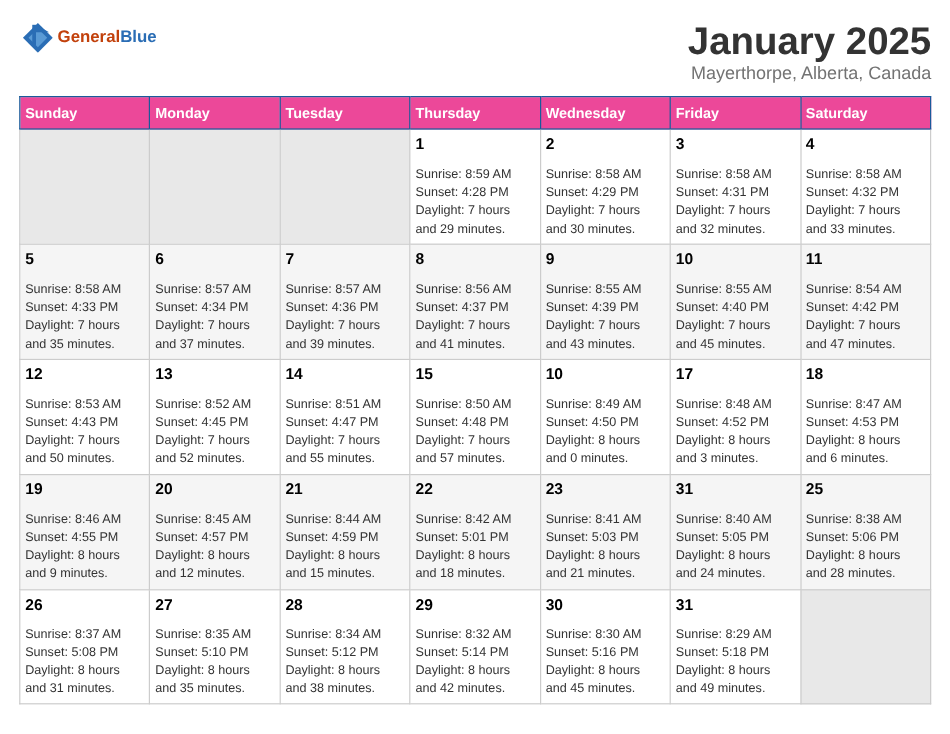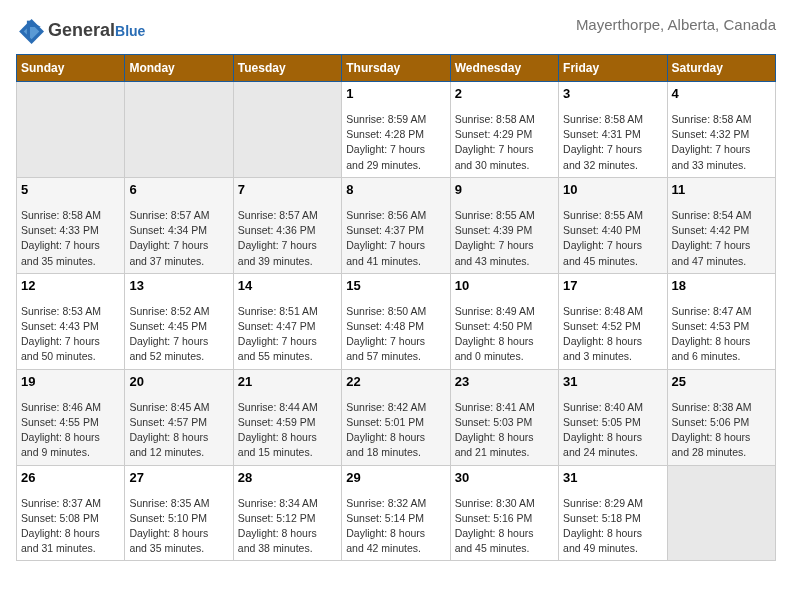--- a/index.html
+++ b/index.html
@@ -15,23 +15,23 @@
       justify-content: space-between;
       align-items: flex-start;
       margin-bottom: 10px;
     }
     .logo {
       display: flex;
       align-items: center;
       gap: 4px;
     }
     .logo-text-general {
-      font-size: 18px;
-      font-weight: bold;
-      color: #404040;
+      font-size: 14px;
+      font-weight: bold;
+      color: #c2410c;
     }
     .logo-text-blue {
       font-size: 14px;
       font-weight: bold;
       color: #2a6db5;
     }
     .logo-icon {
       width: 28px;
       height: 28px;
     }
@@ -46,21 +46,21 @@
     .location-title {
       font-size: 15px;
       color: #737373;
     }
     table {
       width: 100%;
       border-collapse: collapse;
       font-size: 11px;
     }
     thead tr th {
-      background: #a16207;
+      background: #ec4899;
       color: #fff;
       padding: 6px 4px;
       text-align: left;
       font-size: 12px;
       font-weight: bold;
       border: 1px solid #1a5a9a;
     }
     tbody tr td {
       border: 1px solid #ccc;
       vertical-align: top;
@@ -100,20 +100,21 @@
       <rect x="14" y="6" width="4" height="22" fill="#2a6db5"></rect>
     </svg>
     <div>
       <div style="display:flex; align-items:baseline; gap:0;">
         <span class="logo-text-general">General</span>
         <span class="logo-text-blue">Blue</span>
       </div>
     </div>
   </div>
   <div class="title-block">
+    <div class="month-title">January 2025</div>
     <div class="location-title">Mayerthorpe, Alberta, Canada</div>
   </div>
 </div>
 
 <table>
   <thead>
     <tr>
     <th>Sunday</th>
         <th>Monday</th>
         <th>Tuesday</th>

